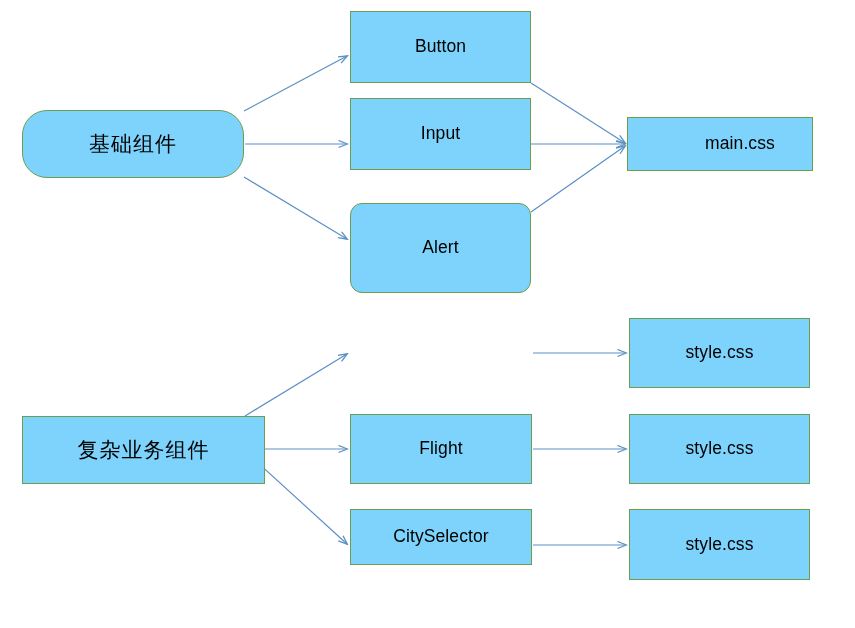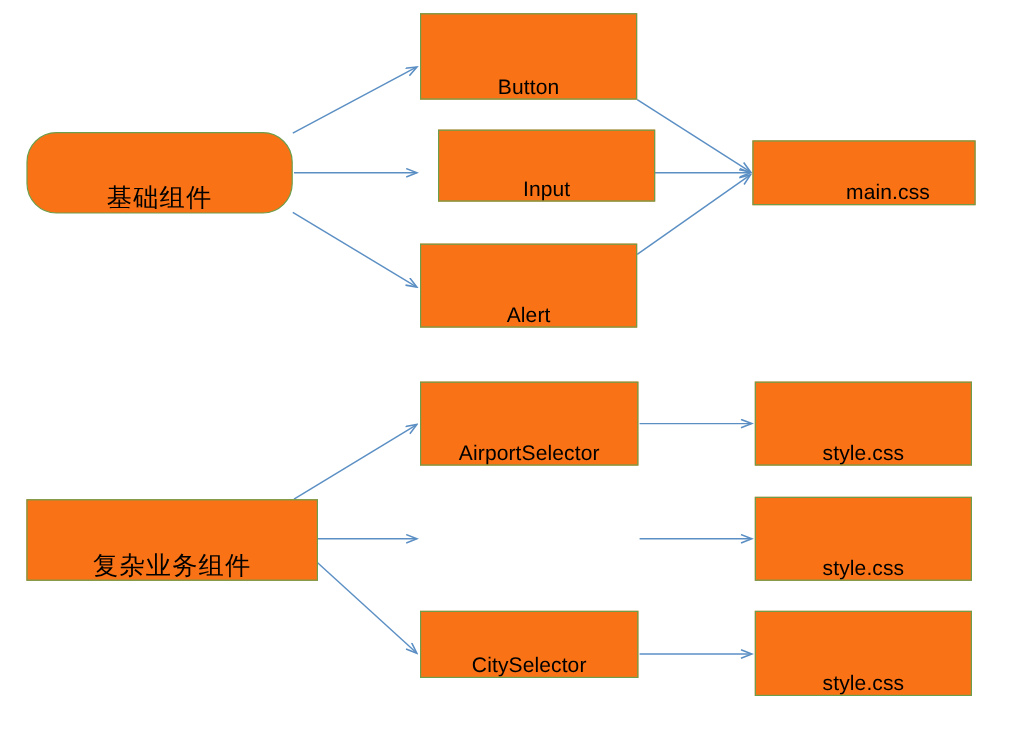--- a/index.html
+++ b/index.html
@@ -22,23 +22,23 @@
     left: 0;
     top: 0;
     width: 855px;
     height: 628px;
     pointer-events: none;
   }
   .node {
     position: absolute;
     box-sizing: border-box;
     border: 1.5px solid #6d9e4b;
-    background: #f97316;
+    background: #7dd3fc;
     display: flex;
-    align-items: flex-end;
+    align-items: center;
     justify-content: center;
     text-align: center;
     color: #000000;
     z-index: 2;
   }
   .node .label {
     display: block;
     line-height: 1.1;
     white-space: nowrap;
   }
@@ -81,40 +81,40 @@
   </svg>
 
   <div class="node" style="left:22px; top:110px; width:222px; height:68px;border-radius:25px;">
     <span class="label cjk">基础组件</span>
   </div>
 
   <div class="node" style="left:350px; top:11px; width:181px; height:72px;">
     <span class="label lat">Button</span>
   </div>
 
-  <div class="node" style="left:350px; top:108px; width:181px; height:60px;margin-left:15px;">
+  <div class="node" style="left:350px; top:98px; width:181px; height:72px;">
     <span class="label lat">Input</span>
   </div>
 
-  <div class="node" style="left:350px; top:203px; width:181px; height:70px;">
+  <div class="node" style="left:350px; top:203px; width:181px; height:90px;border-radius:12px;">
     <span class="label lat">Alert</span>
   </div>
 
   <div class="node" style="left:627px; top:117px; width:186px; height:54px;padding-left:40px;">
     <span class="label lat">main.css</span>
   </div>
 
   <div class="node" style="left:22px; top:416px; width:243px; height:68px;">
     <span class="label cjk">复杂业务组件</span>
   </div>
 
-  <div class="node" style="left:350px; top:318px; width:182px; height:70px;">
-    <span class="label lat">AirportSelector</span>
+
+  <div class="node" style="left:350px; top:414px; width:182px; height:70px;">
+    <span class="label lat">Flight</span>
   </div>
-
 
   <div class="node" style="left:350px; top:509px; width:182px; height:56px;">
     <span class="label lat">CitySelector</span>
   </div>
 
   <div class="node" style="left:629px; top:318px; width:181px; height:70px;">
     <span class="label lat">style.css</span>
   </div>
 
   <div class="node" style="left:629px; top:414px; width:181px; height:70px;">

